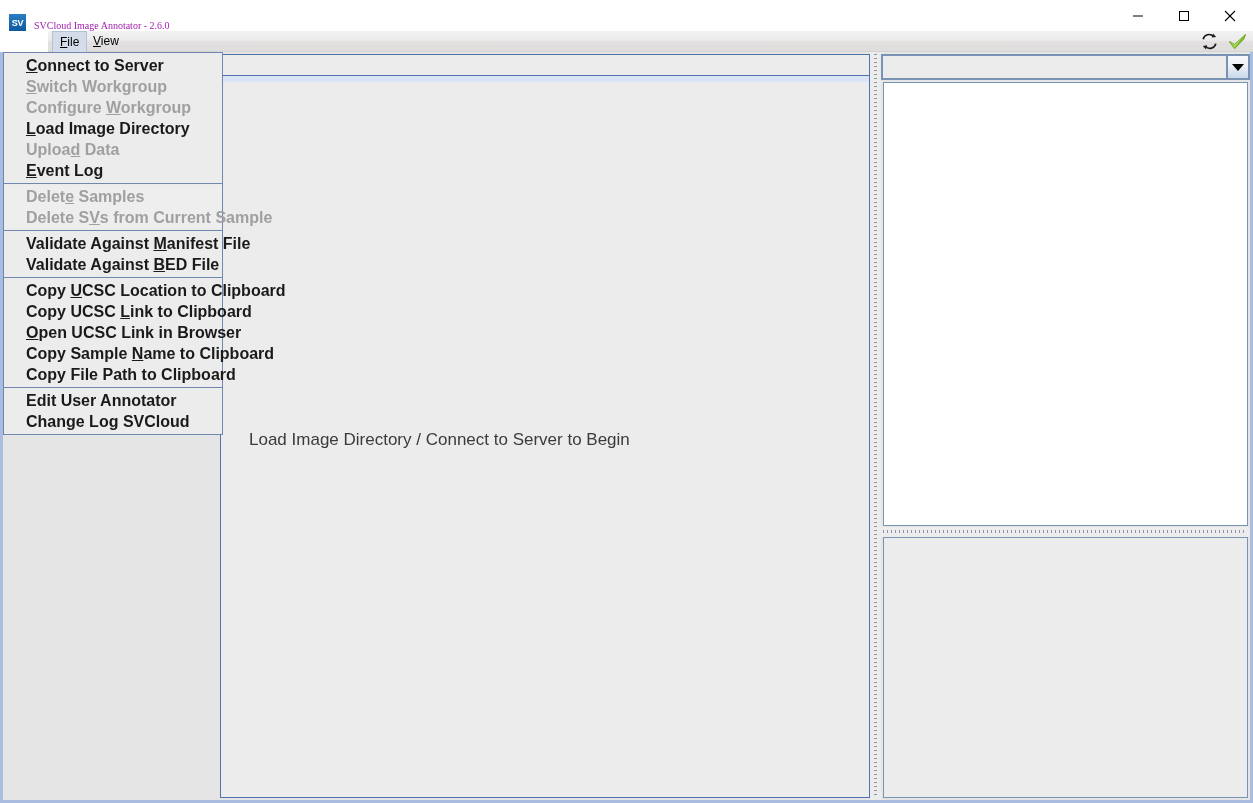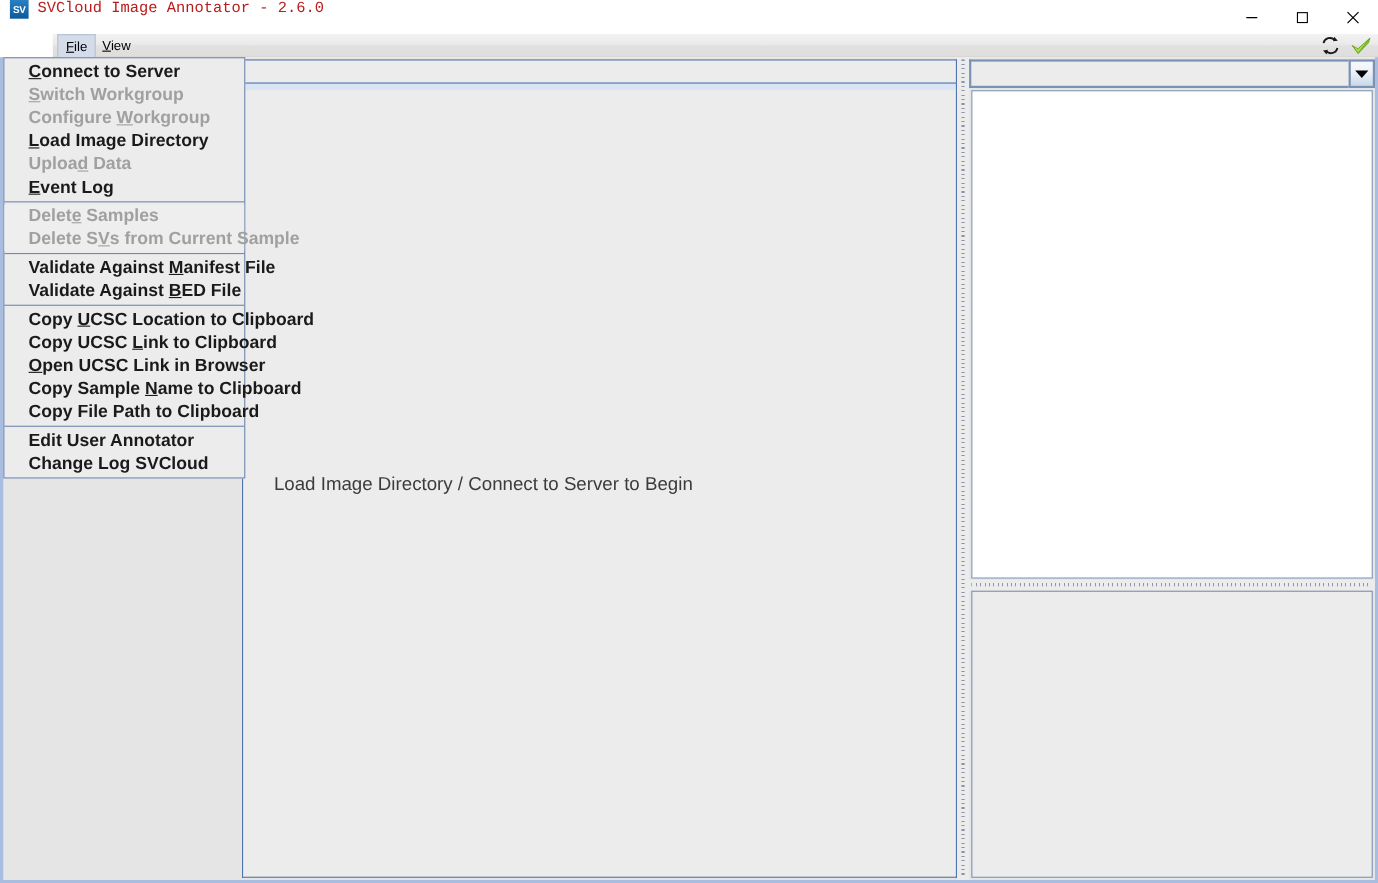--- a/index.html
+++ b/index.html
@@ -15,41 +15,41 @@
     position: relative;
   }
 
   
   #titlebar {
     position: absolute;
     left: 0; top: 0;
     width: 1253px; height: 31px;
     background: #ffffff;
     display: flex;
-    align-items: flex-start;
+    align-items: flex-end;
   }
   #app-icon {
     width: 17px; height: 17px;
     margin-left: 9px; margin-right: 8px;
     background: #1d71b8;
     background: linear-gradient(#2a7fc4, #0d5a9c);
     color: #ffffff;
     font-size: 9px;
     font-weight: bold;
     font-family: "Liberation Sans", sans-serif;
     display: flex;
     align-items: center;
     justify-content: center;
     letter-spacing: -0.3px;
     flex: none;
   }
   #app-title {
-    font-size: 14px;
-    color: #b91c1c;
-    font-family: Liberation Mono, monospace;
+    font-size: 10px;
+    color: #a21caf;
+    font-family: Liberation Serif, serif;
     white-space: nowrap;
   }
   #win-buttons {
     position: absolute;
     right: 0; top: 0;
     height: 31px;
     display: flex;
   }
   .win-btn {
     width: 46px; height: 31px;

